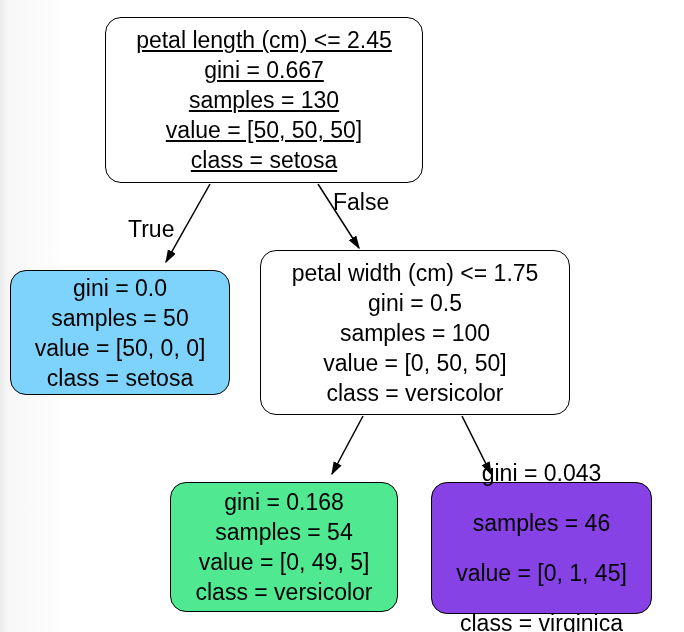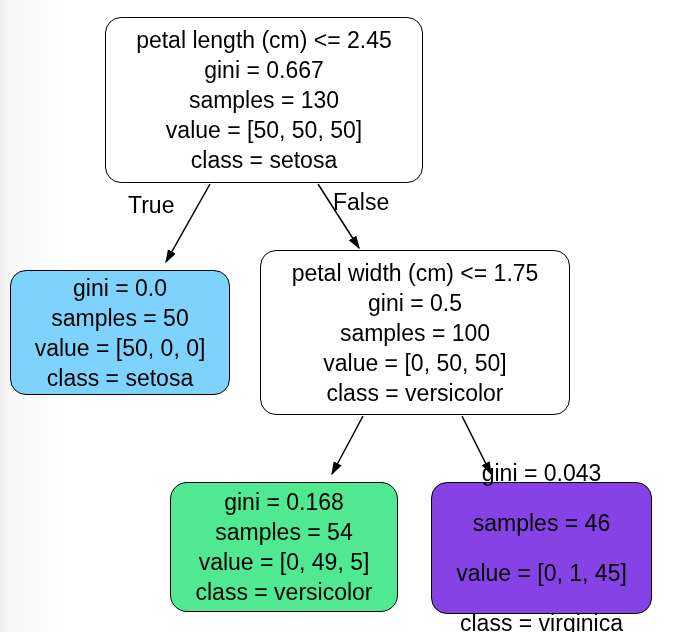--- a/index.html
+++ b/index.html
@@ -20,32 +20,32 @@
     justify-content:center;
     align-items:center;
     text-align:center;
     background:#fff;
   }
   .nl{
     font-size:23px;
     line-height:30px;
     white-space:nowrap;
   }
-  .node-root{left:105px;top:17px;width:318px;height:166px;}
+  .node-root{left:105px;top:17px;width:318px;height:166px;text-decoration:underline;}
   .node-setosa-leaf{left:10px;top:270px;width:220px;height:125px;}
   .node-petal-width{left:260px;top:250px;width:310px;height:165px;}
-  .node-versicolor-leaf{left:170px;top:482px;width:228px;height:130px;border-radius:17px;}
+  .node-versicolor-leaf{left:170px;top:482px;width:228px;height:130px;}
   .node-virginica-leaf{left:431px;top:482px;width:221px;height:132px;}
   .edge-label{
     position:absolute;
     font-size:23px;
     line-height:26px;
     white-space:nowrap;
   }
-  .label-true{left:128px;top:192px;}
+  .label-true{left:128px;top:216px;}
   .label-false{left:333px;top:189px;}
   svg.edges{position:absolute;left:0;top:0;pointer-events:none;}
 </style>
 </head>
 <body>
 
 <div class="stage">
 
   <svg class="edges" width="684" height="632" viewBox="0 0 684 632">
     <defs>

